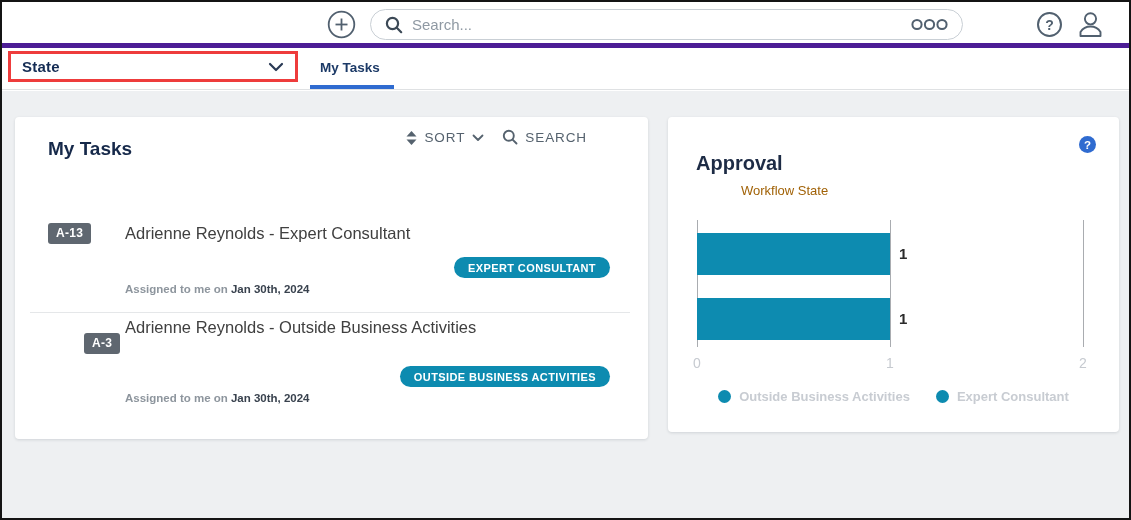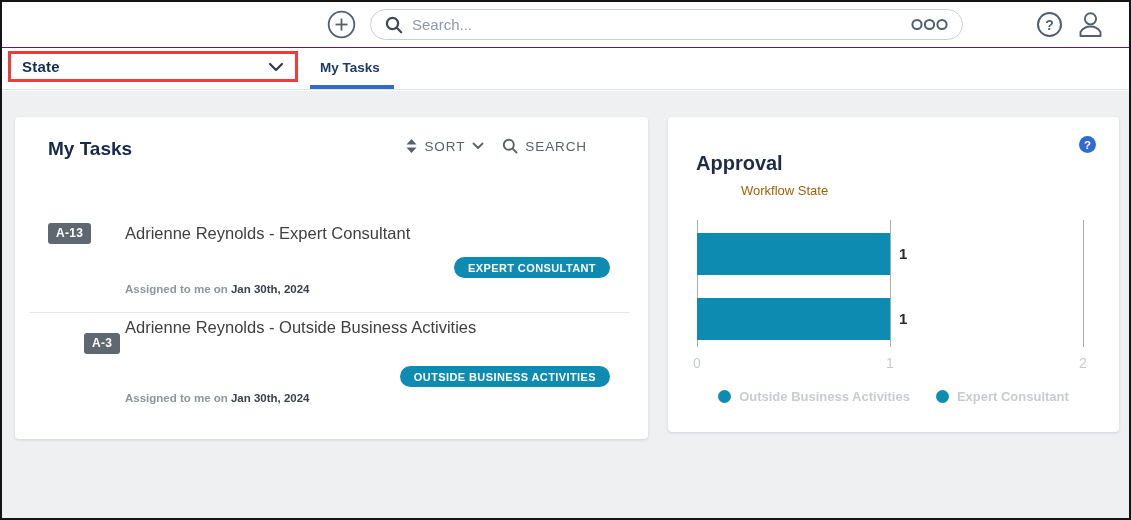--- a/index.html
+++ b/index.html
@@ -5,21 +5,21 @@
   * { margin:0; padding:0; box-sizing:border-box; }
   html,body { width:1131px; height:520px; }
   body {
     font-family:"Liberation Sans", sans-serif;
     background:#ffffff;
     border:2px solid #141414;
     position:relative;
     overflow:hidden;
   }
   
-  .topbar { position:absolute; left:0; top:0; right:0; height:46px; background:#fff; border-bottom:1px solid #4c1d95; }
+  .topbar { position:absolute; left:0; top:0; right:0; height:46px; background:#fff; border-bottom:5px solid #4c1d95; }
   .plus-icon { position:absolute; left:325px; top:8px; width:29px; height:29px; cursor:pointer; }
   .search-pill {
     position:absolute; left:368px; top:7px; width:593px; height:31px;
     border:1px solid #c9cfd5; border-radius:17px; background:#fff;
     display:flex; align-items:center; padding:0 14px; gap:9px;
   }
   .search-placeholder { flex:1; color:#8f99a3; font-size:15px; }
   .round-icon {
     width:25px; height:25px; border:2px solid #51606f; border-radius:50%;
     color:#51606f; font-size:14px; font-weight:bold;
@@ -42,21 +42,21 @@
   .tab-underline { position:absolute; left:308px; bottom:0; width:84px; height:4px; background:#2f6bd0; }
 
   
   .content { position:absolute; left:0; top:89px; right:0; bottom:0; background:#eef0f2; }
   .card { position:absolute; background:#fff; border-radius:4px; box-shadow:0 1px 3px rgba(30,40,60,0.14); }
   .left-card  { left:13px; top:26px; width:633px; height:322px; }
   .right-card { left:666px; top:26px; width:451px; height:315px; }
 
   
   .tasks-title { position:absolute; left:33px; top:21px; font-size:19px; font-weight:bold; color:#16294a; }
-  .controls { position:absolute; right:54px; top:21px; display:flex; align-items:center; color:#55626e; font-size:13.5px; letter-spacing:0.9px; }
+  .controls { position:absolute; right:54px; top:12px; display:flex; align-items:flex-end; color:#55626e; font-size:13.5px; letter-spacing:0.9px; }
   .controls .lbl { margin:0 7px; }
   .ctl { display:flex; align-items:center; cursor:pointer; }
   .ctl + .ctl { margin-left:18px; }
   .badge { position:absolute; background:#5f6770; color:#fff; font-size:12px; font-weight:bold; padding:3px 8px 4px; border-radius:3px; letter-spacing:0.3px; }
   .task-title { position:absolute; left:110px; font-size:16.5px; color:#404040; cursor:pointer; }
   .pill {
     position:absolute; right:38px; background:#0d8bb0; color:#fff;
     font-size:11px; font-weight:bold; letter-spacing:0.4px;
     padding:5px 14px 4px; border-radius:12px; white-space:nowrap;
   }

